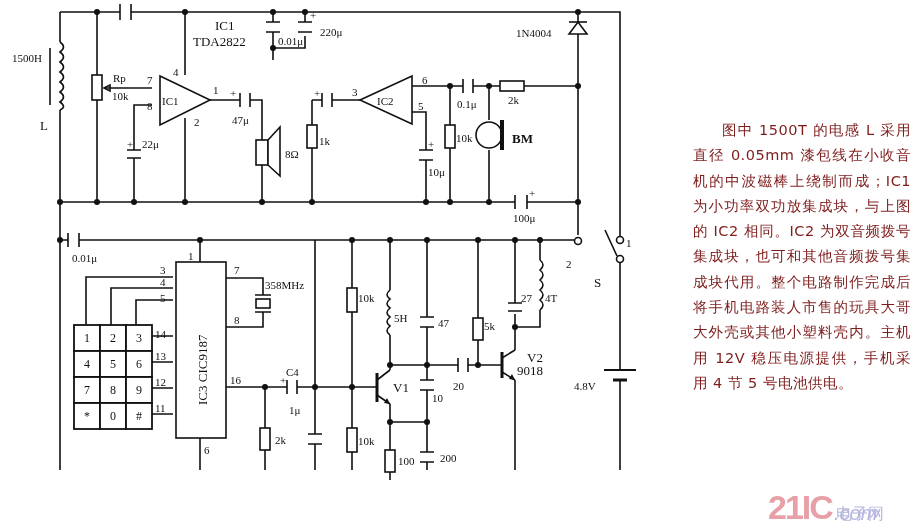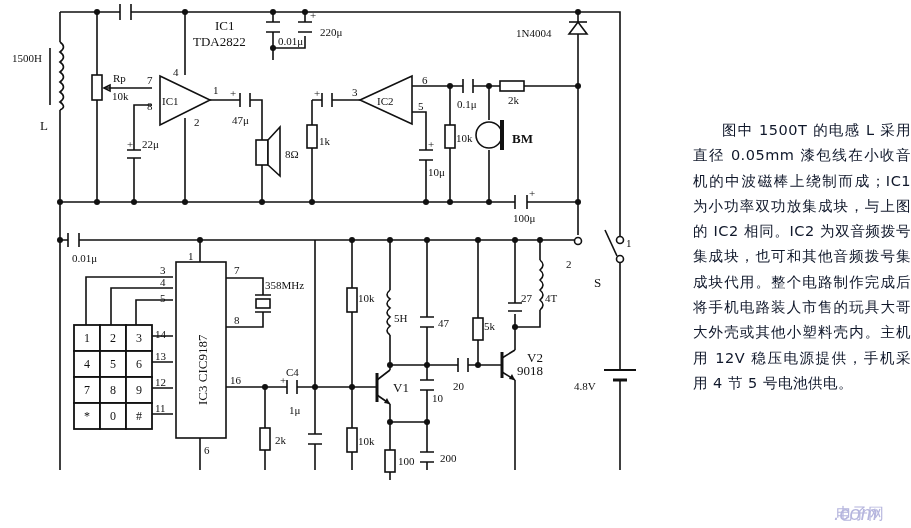--- a/index.html
+++ b/index.html
@@ -4,21 +4,21 @@
 <style>
   html,body{margin:0;padding:0;background:#fff;}
   body{width:911px;height:528px;position:relative;overflow:hidden;font-family:"DejaVu Serif","Liberation Serif",serif;color:#111;}
   #schem{position:absolute;left:0;top:0;width:911px;height:528px;}
   #schem .w{stroke:#111;stroke-width:1.6;fill:none;}
   #schem .f{fill:#fff;stroke:#111;stroke-width:1.6;}
   #schem .dot{fill:#111;}
   #schem text{font-family:"Liberation Serif","DejaVu Serif",serif;fill:#111;}
   .lbl{font-size:11px;}
   .lbl-b{font-size:13px;}
-  .desc{position:absolute;left:693px;top:118px;width:218px;font-family:"DejaVu Sans","Liberation Sans",sans-serif;font-size:14.5px;line-height:25.3px;letter-spacing:0.5px;color:#0f172a;}
+  .desc{position:absolute;left:693px;top:118px;width:218px;font-family:"DejaVu Sans","Liberation Sans",sans-serif;font-size:14.5px;line-height:25.3px;letter-spacing:0.5px;color:#7f1d1d;}
   .desc p{margin:0;text-indent:2em;text-align:justify;}
   .wm{position:absolute;left:768px;top:488px;width:140px;height:38px;}
   .wm .num{position:absolute;left:0;top:0;font-family:"Liberation Sans",sans-serif;font-weight:bold;font-size:34px;color:#e8a0a8;letter-spacing:-2px;}
   .wm .cn{position:absolute;left:68px;top:16px;font-family:"DejaVu Sans",sans-serif;font-size:16px;color:#b6b6de;}
   .wm .dom{position:absolute;left:66px;top:14px;font-family:"Liberation Sans",sans-serif;font-style:italic;font-weight:normal;font-size:20px;color:#b6b6de;}
 </style>
 </head>
 <body>
 
 <svg id="schem" viewBox="0 0 911 528">
@@ -428,15 +428,16 @@
     <path d="M613 380 H627" stroke="#111" stroke-width="3"></path>
     <text class="lbl" x="574" y="390">4.8V</text>
   </g>
 </svg>
 
 <div class="desc">
   <p>图中 1500T 的电感 L 采用直径 0.05mm 漆包线在小收音机的中波磁棒上绕制而成；IC1 为小功率双功放集成块，与上图的 IC2 相同。IC2 为双音频拨号集成块，也可和其他音频拨号集成块代用。整个电路制作完成后将手机电路装人市售的玩具大哥大外壳或其他小塑料壳内。主机用 12V 稳压电源提供，手机采用 4 节 5 号电池供电。</p>
 </div>
 
 <div class="wm">
+  <span class="num">21IC</span>
   <span class="cn">电子网</span>
   <span class="dom">.com</span>
 </div>
 
 </body></html>

